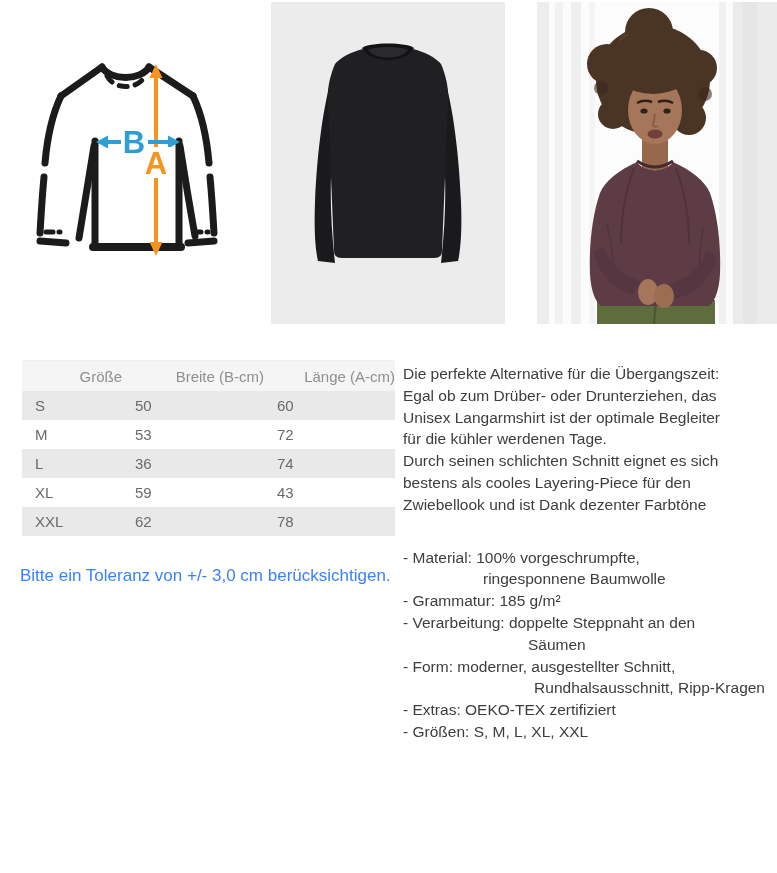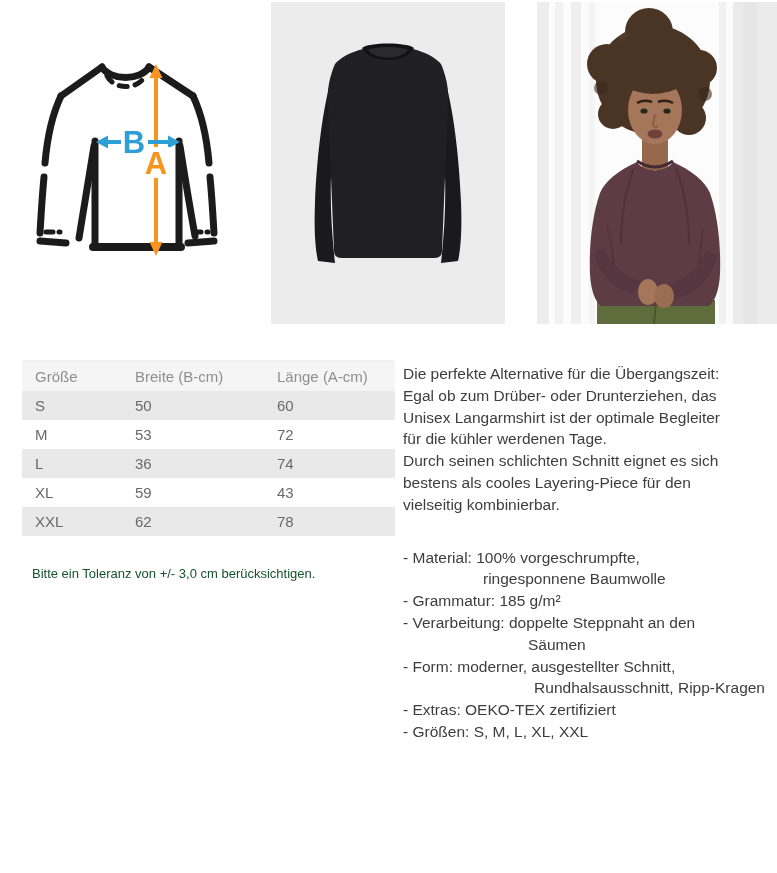--- a/index.html
+++ b/index.html
@@ -15,31 +15,31 @@
   .gallery-item svg{display:block;}
 
   
   .size-table-wrap{position:absolute;left:22px;top:360px;width:373px;}
   table.size-table{border-collapse:collapse;width:373px;table-layout:fixed;border-top:1px solid #efefef;}
   table.size-table col.c1{width:100px;}
   table.size-table col.c2{width:142px;}
   table.size-table col.c3{width:131px;}
   table.size-table th{
     background:#f5f5f5;color:#8f8f8f;font-weight:400;font-size:15px;
-    text-align:left;padding:6px 0 6px 13px;height:18px;
+    text-align:right;padding:6px 0 6px 13px;height:18px;
   }
   table.size-table td{
     color:#6a6a6a;font-size:15px;text-align:left;padding:5px 0 5px 13px;height:19px;
   }
   table.size-table tbody tr:nth-child(odd){background:#e9e9e9;}
   table.size-table tbody tr:nth-child(even){background:#ffffff;}
 
   .tolerance-note{
-    position:absolute;left:32px;top:566px;width:390px;
-    font-size:13px;color:#14532d;
+    position:absolute;left:20px;top:566px;width:390px;
+    font-size:17px;color:#3b82f6;
   }
 
   
   .description{
     position:absolute;left:403px;top:363px;width:362px;
     font-size:15.5px;line-height:21.8px;color:#3d3d3d;
   }
   .desc-line{white-space:nowrap;}
   .desc-gap{height:31px;}
   .ind-80{padding-left:80px;}
@@ -236,21 +236,21 @@
 
   <div class="tolerance-note">Bitte ein Toleranz von +/- 3,0 cm berücksichtigen.</div>
 
   <div class="description">
     <div class="desc-line">Die perfekte Alternative für die Übergangszeit:</div>
     <div class="desc-line">Egal ob zum Drüber- oder Drunterziehen, das</div>
     <div class="desc-line">Unisex Langarmshirt ist der optimale Begleiter</div>
     <div class="desc-line">für die kühler werdenen Tage.</div>
     <div class="desc-line">Durch seinen schlichten Schnitt eignet es sich</div>
     <div class="desc-line">bestens als cooles Layering-Piece für den</div>
-    <div class="desc-line">vielseitig kombinierbar.</div>
+    <div class="desc-line">Zwiebellook und ist Dank dezenter Farbtöne</div>
     <div class="desc-gap"></div>
     <div class="desc-line">- Material: 100% vorgeschrumpfte,</div>
     <div class="desc-line ind-80">ringesponnene Baumwolle</div>
     <div class="desc-line">- Grammatur: 185 g/m²</div>
     <div class="desc-line">- Verarbeitung: doppelte Steppnaht an den</div>
     <div class="desc-line ind-125">Säumen</div>
     <div class="desc-line">- Form: moderner, ausgestellter Schnitt,</div>
     <div class="desc-line ind-58">Rundhalsausschnitt, Ripp-Kragen</div>
     <div class="desc-line">- Extras: OEKO-TEX zertifiziert</div>
     <div class="desc-line">- Größen: S, M, L, XL, XXL</div>

